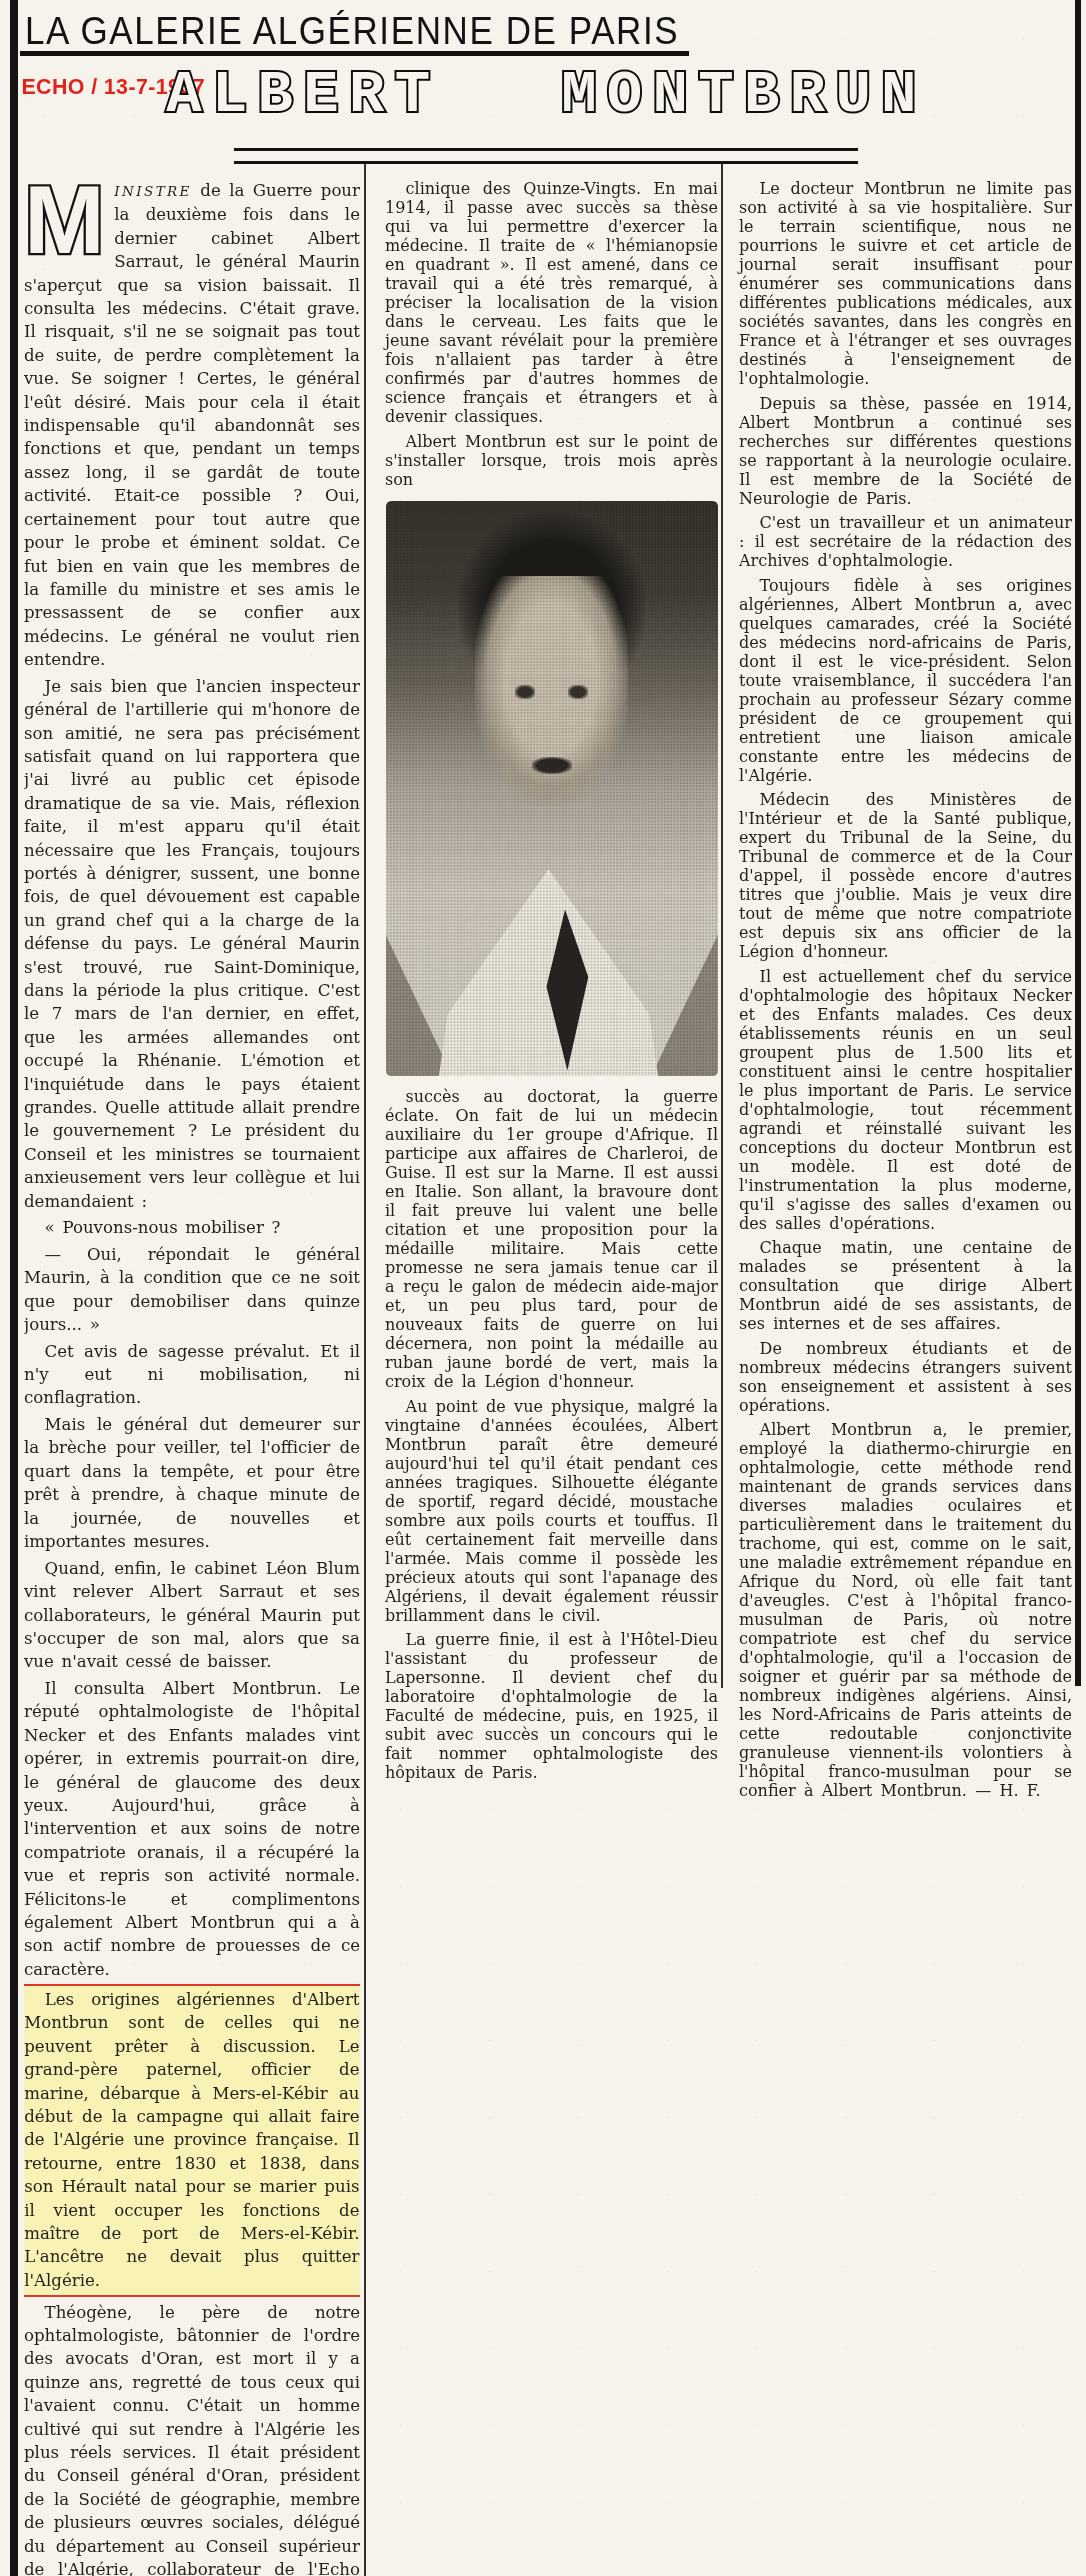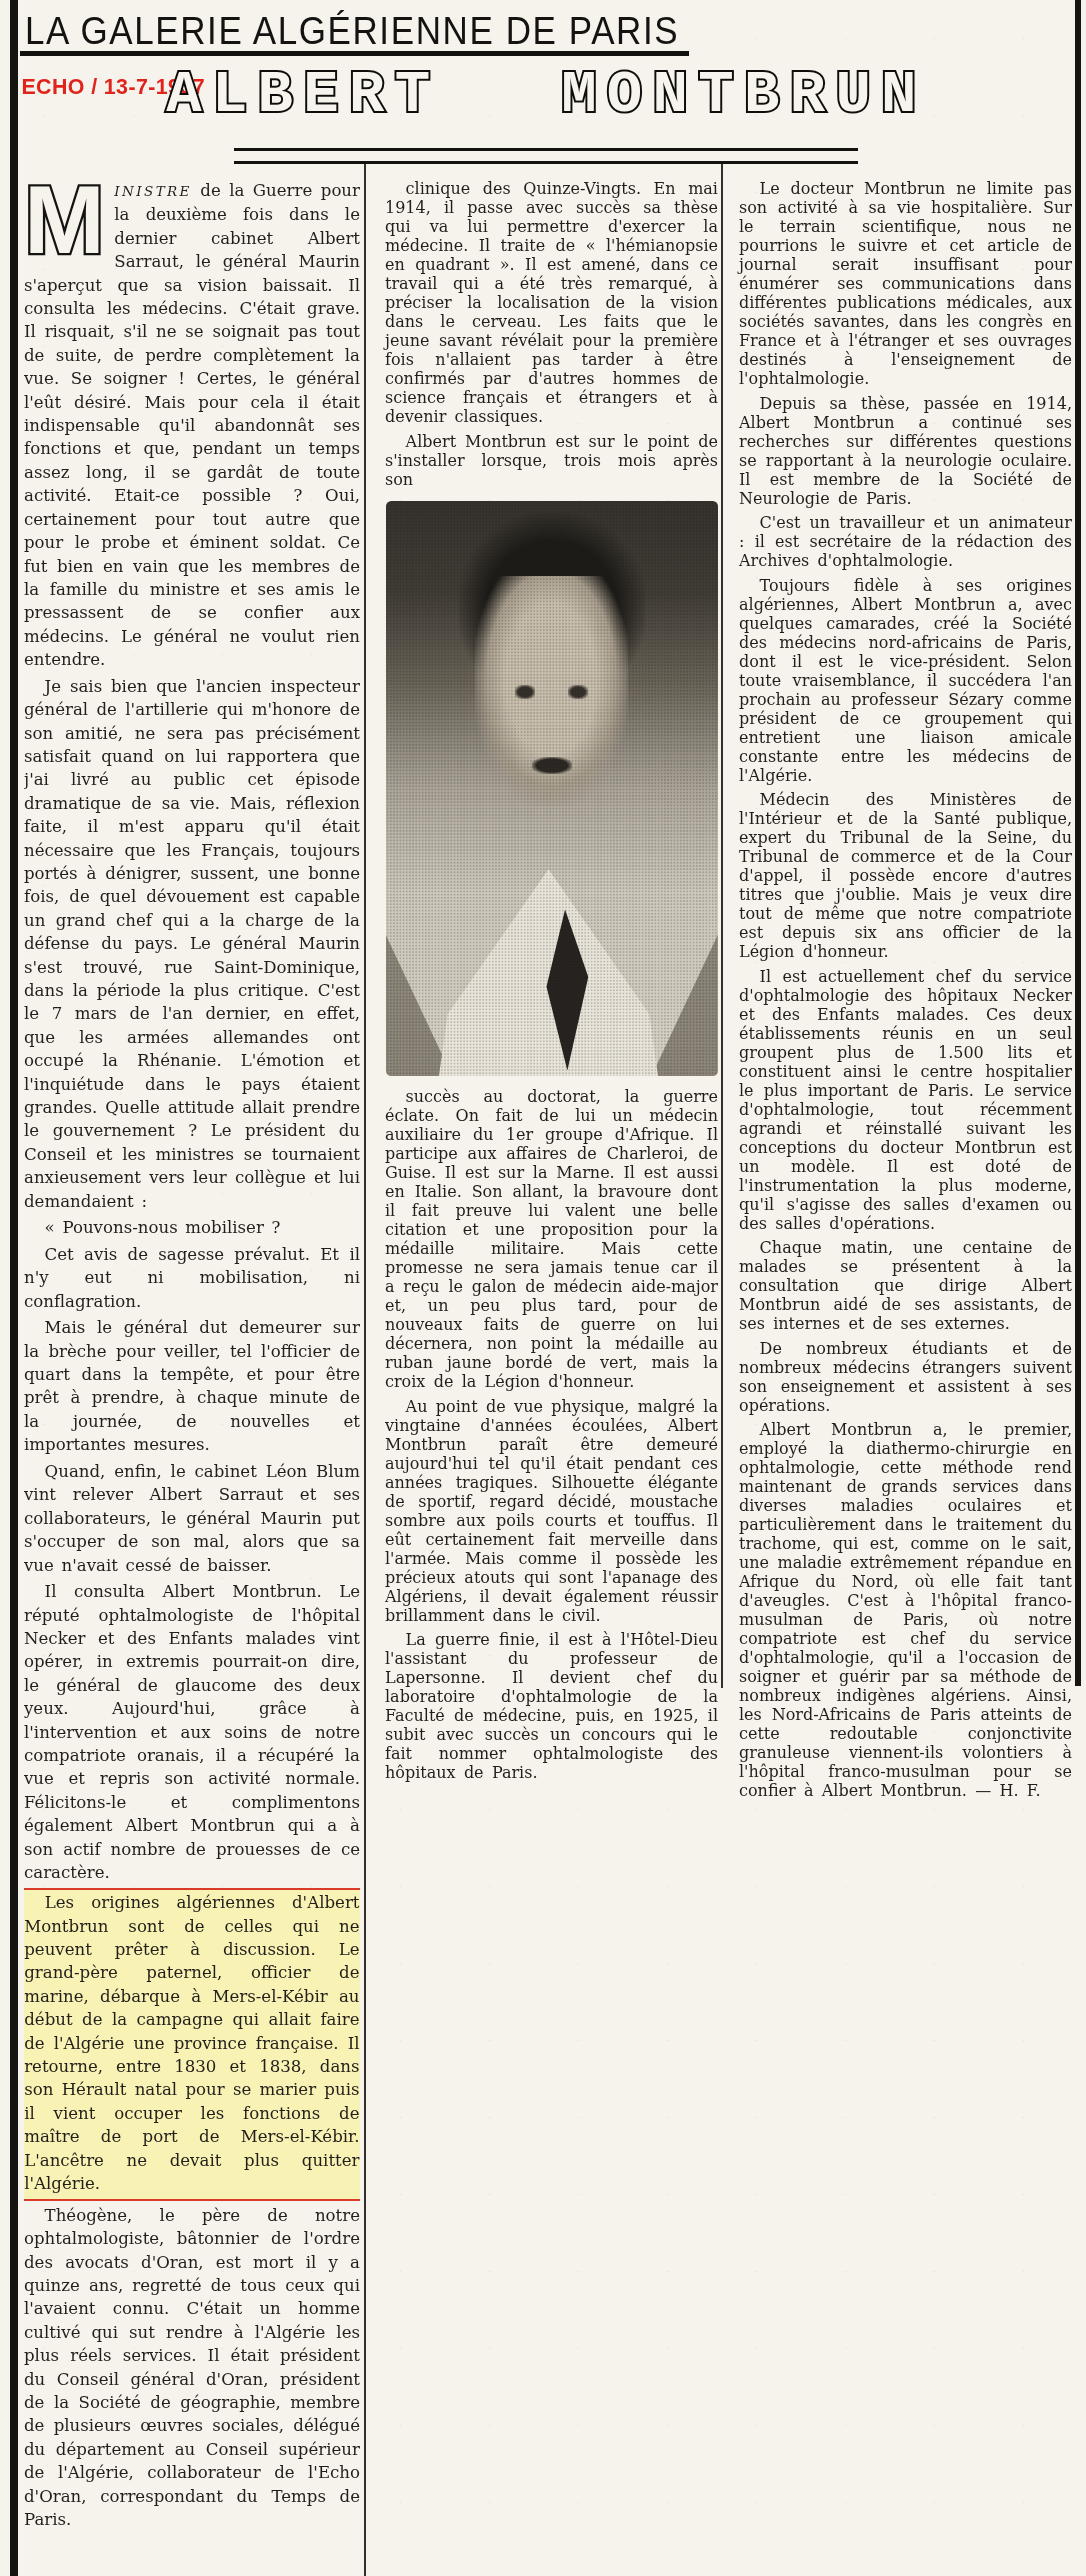--- a/index.html
+++ b/index.html
@@ -106,20 +106,21 @@
   <div id="stamp">ECHO / 13-7-1937</div>
   <div id="main-title">ALBERT MONTBRUN</div>
   <div id="title-double-rule"></div>
 
   <div id="col-1" class="col">
     <p class="first">
       <span class="dropcap">M</span><span class="smallcaps">INISTRE</span><span> de la Guerre pour la deuxième fois dans le dernier cabinet Albert Sarraut, le général Maurin s'aperçut que sa vision baissait. Il consulta les médecins. C'était grave. Il risquait, s'il ne se soignait pas tout de suite, de perdre complètement la vue. Se soigner ! Certes, le général l'eût désiré. Mais pour cela il était indispensable qu'il abandonnât ses fonctions et que, pendant un temps assez long, il se gardât de toute activité. Etait-ce possible ? Oui, certainement pour tout autre que pour le probe et éminent soldat. Ce fut bien en vain que les membres de la famille du ministre et ses amis le pressassent de se confier aux médecins. Le général ne voulut rien entendre.</span>
     </p>
     <p>Je sais bien que l'ancien inspecteur général de l'artillerie qui m'honore de son amitié, ne sera pas précisément satisfait quand on lui rapportera que j'ai livré au public cet épisode dramatique de sa vie. Mais, réflexion faite, il m'est apparu qu'il était nécessaire que les Français, toujours portés à dénigrer, sussent, une bonne fois, de quel dévouement est capable un grand chef qui a la charge de la défense du pays. Le général Maurin s'est trouvé, rue Saint-Dominique, dans la période la plus critique. C'est le 7 mars de l'an dernier, en effet, que les armées allemandes ont occupé la Rhénanie. L'émotion et l'inquiétude dans le pays étaient grandes. Quelle attitude allait prendre le gouvernement ? Le président du Conseil et les ministres se tournaient anxieusement vers leur collègue et lui demandaient :</p>
     <p>« Pouvons-nous mobiliser ?</p>
+    <p>— Oui, répondait le général Maurin, à la condition que ce ne soit que pour demobiliser dans quinze jours... »</p>
     <p>Cet avis de sagesse prévalut. Et il n'y eut ni mobilisation, ni conflagration.</p>
     <p>Mais le général dut demeurer sur la brèche pour veiller, tel l'officier de quart dans la tempête, et pour être prêt à prendre, à chaque minute de la journée, de nouvelles et importantes mesures.</p>
     <p>Quand, enfin, le cabinet Léon Blum vint relever Albert Sarraut et ses collaborateurs, le général Maurin put s'occuper de son mal, alors que sa vue n'avait cessé de baisser.</p>
     <p>Il consulta Albert Montbrun. Le réputé ophtalmologiste de l'hôpital Necker et des Enfants malades vint opérer, in extremis pourrait-on dire, le général de glaucome des deux yeux. Aujourd'hui, grâce à l'intervention et aux soins de notre compatriote oranais, il a récupéré la vue et repris son activité normale. Félicitons-le et complimentons également Albert Montbrun qui a à son actif nombre de prouesses de ce caractère.</p>
     <div class="highlight">
       <p>Les origines algériennes d'Albert Montbrun sont de celles qui ne peuvent prêter à discussion. Le grand-père paternel, officier de marine, débarque à Mers-el-Kébir au début de la campagne qui allait faire de l'Algérie une province française. Il retourne, entre 1830 et 1838, dans son Hérault natal pour se marier puis il vient occuper les fonctions de maître de port de Mers-el-Kébir. L'ancêtre ne devait plus quitter l'Algérie.</p>
     </div>
     <p>Théogène, le père de notre ophtalmologiste, bâtonnier de l'ordre des avocats d'Oran, est mort il y a quinze ans, regretté de tous ceux qui l'avaient connu. C'était un homme cultivé qui sut rendre à l'Algérie les plus réels services. Il était président du Conseil général d'Oran, président de la Société de géographie, membre de plusieurs œuvres sociales, délégué du département au Conseil supérieur de l'Algérie, collaborateur de l'Echo d'Oran, correspondant du Temps de Paris.</p>
 
   </div>
@@ -145,19 +146,19 @@
     <p>La guerre finie, il est à l'Hôtel-Dieu l'assistant du professeur de Lapersonne. Il devient chef du laboratoire d'ophtalmologie de la Faculté de médecine, puis, en 1925, il subit avec succès un concours qui le fait nommer ophtalmologiste des hôpitaux de Paris.</p>
   </div>
 
   <div id="col-3" class="col">
     <p>Le docteur Montbrun ne limite pas son activité à sa vie hospitalière. Sur le terrain scientifique, nous ne pourrions le suivre et cet article de journal serait insuffisant pour énumérer ses communications dans différentes publications médicales, aux sociétés savantes, dans les congrès en France et à l'étranger et ses ouvrages destinés à l'enseignement de l'ophtalmologie.</p>
     <p>Depuis sa thèse, passée en 1914, Albert Montbrun a continué ses recherches sur différentes questions se rapportant à la neurologie oculaire. Il est membre de la Société de Neurologie de Paris.</p>
     <p>C'est un travailleur et un animateur : il est secrétaire de la rédaction des Archives d'ophtalmologie.</p>
     <p>Toujours fidèle à ses origines algériennes, Albert Montbrun a, avec quelques camarades, créé la Société des médecins nord-africains de Paris, dont il est le vice-président. Selon toute vraisemblance, il succédera l'an prochain au professeur Sézary comme président de ce groupement qui entretient une liaison amicale constante entre les médecins de l'Algérie.</p>
     <p>Médecin des Ministères de l'Intérieur et de la Santé publique, expert du Tribunal de la Seine, du Tribunal de commerce et de la Cour d'appel, il possède encore d'autres titres que j'oublie. Mais je veux dire tout de même que notre compatriote est depuis six ans officier de la Légion d'honneur.</p>
     <p>Il est actuellement chef du service d'ophtalmologie des hôpitaux Necker et des Enfants malades. Ces deux établissements réunis en un seul groupent plus de 1.500 lits et constituent ainsi le centre hospitalier le plus important de Paris. Le service d'ophtalmologie, tout récemment agrandi et réinstallé suivant les conceptions du docteur Montbrun est un modèle. Il est doté de l'instrumentation la plus moderne, qu'il s'agisse des salles d'examen ou des salles d'opérations.</p>
-    <p>Chaque matin, une centaine de malades se présentent à la consultation que dirige Albert Montbrun aidé de ses assistants, de ses internes et de ses externes.</p>
+    <p>Chaque matin, une centaine de malades se présentent à la consultation que dirige Albert Montbrun aidé de ses assistants, de ses internes et de ses affaires.</p>
     <p>De nombreux étudiants et de nombreux médecins étrangers suivent son enseignement et assistent à ses opérations.</p>
     <p>Albert Montbrun a, le premier, employé la diathermo-chirurgie en ophtalmologie, cette méthode rend maintenant de grands services dans diverses maladies oculaires et particulièrement dans le traitement du trachome, qui est, comme on le sait, une maladie extrêmement répandue en Afrique du Nord, où elle fait tant d'aveugles. C'est à l'hôpital franco-musulman de Paris, où notre compatriote est chef du service d'ophtalmologie, qu'il a l'occasion de soigner et guérir par sa méthode de nombreux indigènes algériens. Ainsi, les Nord-Africains de Paris atteints de cette redoutable conjonctivite granuleuse viennent-ils volontiers à l'hôpital franco-musulman pour se confier à Albert Montbrun. — H. F.</p>
   </div>
 
 </div>
 
 
 </body></html>

